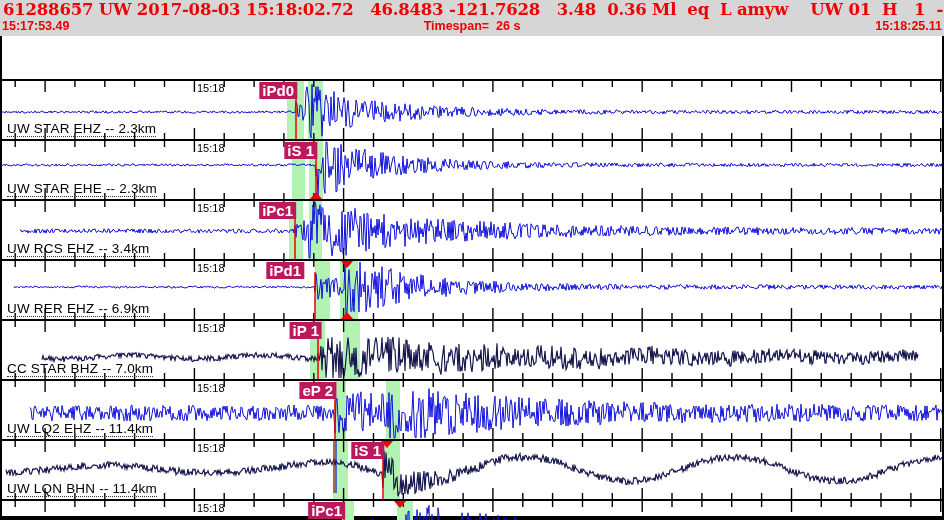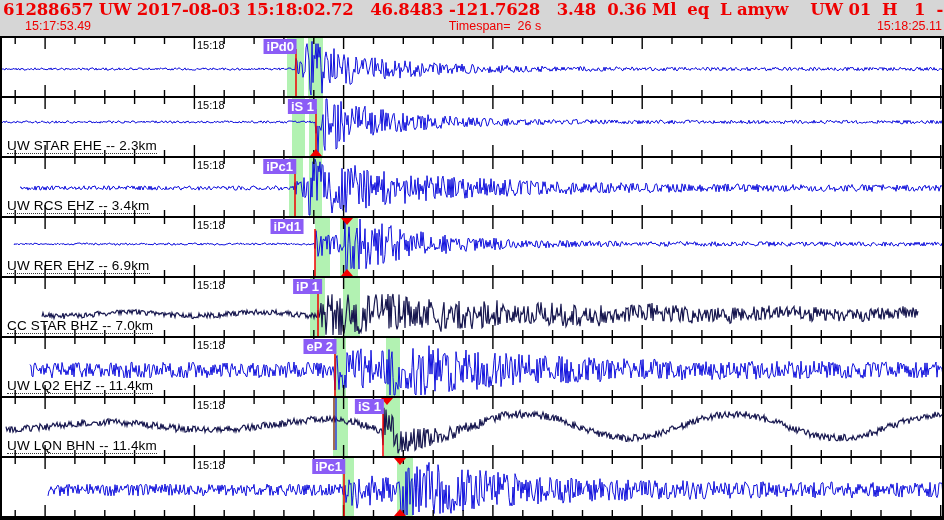--- a/index.html
+++ b/index.html
@@ -2,34 +2,34 @@
 <html><head>
 <meta charset="utf-8">
 <style>
   html,body{margin:0;padding:0;background:#ffffff;}
   #screen{position:relative;width:944px;height:520px;overflow:hidden;background:#ffffff;
           font-family:"Liberation Sans",sans-serif;}
   
   #header{position:absolute;left:0;top:0;width:944px;height:36px;background:#d6d6d6;}
   #title{position:absolute;left:3px;top:0px;white-space:pre;color:#ee0000;
          font-family:"DejaVu Serif",serif;font-weight:bold;font-size:16.5px;letter-spacing:-0.2px;}
-  .h2{position:absolute;top:19px;color:#ee0000;font-weight:normal;font-size:12.5px;white-space:pre;margin-left:23px;}
+  .h2{position:absolute;top:19px;color:#ee0000;font-weight:bold;font-size:12.5px;white-space:pre;}
   #t-start{left:2px;}
   #t-span{left:50%;transform:translateX(-50%);}
   #t-end{right:2px;}
   
   #wavearea{position:absolute;left:0;top:36px;width:944px;height:484px;box-sizing:border-box;
             border-bottom:4px solid #000;background:#fff;}
-  .panel{position:absolute;left:0;width:944px;height:60px;box-sizing:border-box;border-top:2px solid #000;}
+  .panel{position:absolute;left:0;width:944px;height:60px;box-sizing:border-box;border-top:2px solid #000;margin-top:43px;}
   .panel svg{position:absolute;left:0;top:0;}
   .ticklabel{position:absolute;left:197px;top:2px;font-size:11px;color:#000;line-height:1;}
   .station{position:absolute;left:7px;bottom:2px;font-size:13.5px;color:#000;line-height:1.05;
            border-bottom:1px dotted #333;display:inline-block;padding-bottom:0px;letter-spacing:0.2px;}
-  .picklabel{position:absolute;top:1px;transform:translateX(-100%);background:#8b5cf6;color:#ffffff;
-             font-weight:bold;font-size:13px;line-height:1.0;padding:1px 3px 1px 3px;white-space:pre;}
+  .picklabel{position:absolute;top:1px;transform:translateX(-100%);background:#be185d;color:#ffffff;
+             font-weight:bold;font-size:15px;line-height:1.0;padding:1px 3px 1px 3px;white-space:pre;}
   .frame{position:absolute;top:0;width:2px;height:100%;background:#000;z-index:30;}
 </style>
 </head>
 <body>
 
 <div id="screen">
   <div id="header">
     <div id="title">61288657 UW 2017-08-03 15:18:02.72   46.8483 -121.7628   3.48  0.36 Ml  eq  L amyw    UW 01  H   1  -  H C3    1.23  2.25</div>
     <div class="h2" id="t-start">15:17:53.49</div>
     <div class="h2" id="t-span">Timespan=  26 s</div>
@@ -634,17 +634,18 @@
           <line x1="881.0" y1="0" x2="881.0" y2="6" stroke="#000" stroke-width="1.4"></line>
           <line x1="881.0" y1="52" x2="881.0" y2="58" stroke="#000" stroke-width="1.4"></line>
           <line x1="910.9" y1="0" x2="910.9" y2="6" stroke="#000" stroke-width="1.4"></line>
           <line x1="910.9" y1="52" x2="910.9" y2="58" stroke="#000" stroke-width="1.4"></line>
           <line x1="940.7" y1="0" x2="940.7" y2="11" stroke="#000" stroke-width="1.4"></line>
           <line x1="940.7" y1="47" x2="940.7" y2="58" stroke="#000" stroke-width="1.4"></line>
           <line x1="296" y1="11" x2="296" y2="58" stroke="#f20000" stroke-width="1.5"></line>
         </svg>
         <div class="ticklabel">15:18</div>
         <div class="picklabel" style="left: 297px;">iPd0</div>
+        <div class="station">UW STAR EHZ -- 2.3km</div>
       </div>
     <div class="frame" style="left:0;"></div>
     <div class="frame" style="right:0;"></div>
   </div>
 </div>
 
 </body></html>

